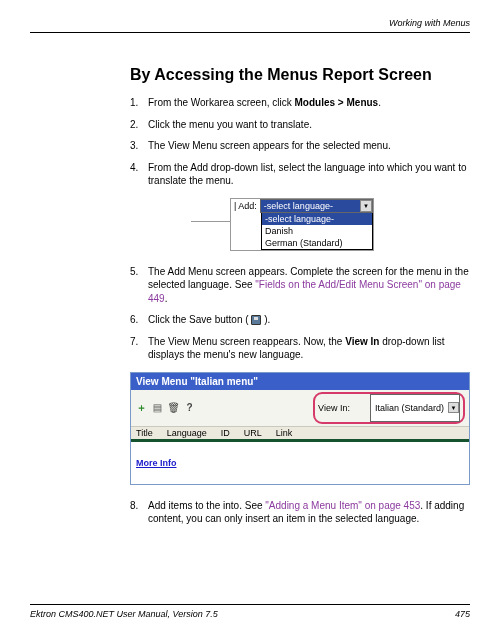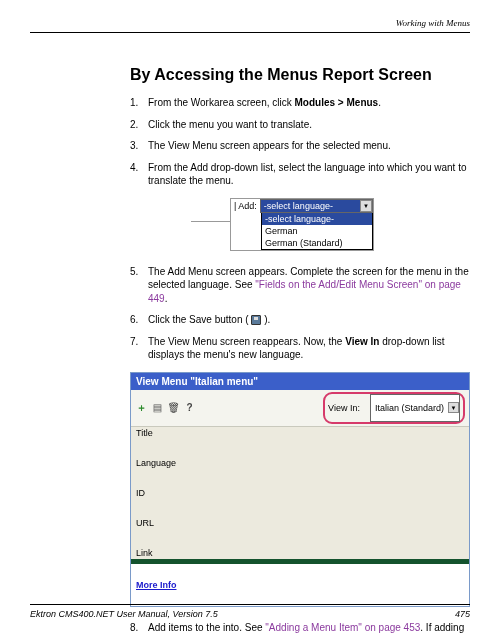--- a/index.html
+++ b/index.html
@@ -19,21 +19,20 @@
     left: 30px;
     right: 30px;
     border-top: 1px solid #000;
   }
   .header-text {
     position: absolute;
     top: 18px;
     right: 30px;
     font-style: italic;
     font-size: 9px;
-    font-family: Liberation Serif, serif;
   }
   .content {
     position: absolute;
     top: 48px;
     left: 130px;
     right: 30px;
   }
   .para { margin-bottom: 12px; line-height: 1.35; }
   .section-heading { font-weight: bold; margin-top: 18px; margin-bottom: 12px; font-size: 16px; }
   .ol-item {
@@ -143,21 +142,21 @@
   .icon-doc { color: #555; }
   .icon-trash { color: #333; }
   .icon-help { color: #444; font-weight: bold; }
   .fig2-spacer { flex: 1; }
   .fig2-viewin-wrap {
     display: flex;
     align-items: center;
     border: 2px solid #d63a6a;
     border-radius: 9px;
     padding: 0 3px;
-    gap: 10px;
+    gap: 20px;
     background: #f4f4ee;
   }
   .fig2-viewin-label { font-size: 9px; }
   .fig2-viewin-select {
     display: flex;
     align-items: center;
     border: 1px solid #666;
     background: #fff;
     height: 28px;
   }
@@ -165,24 +164,23 @@
   .fig2-viewin-arrow {
     width: 11px; height: 11px;
     background: #ddd; border: 1px solid #888;
     display: flex; align-items: center; justify-content: center;
     font-size: 6px;
   }
   .fig2-cols {
     display: flex;
     background: #eceade;
     padding: 1px 5px;
-    gap: 20px;
-    font-size: 9px;
-    border-bottom: 5px solid #14532d;
-    flex-direction: column;
+    gap: 14px;
+    font-size: 9px;
+    border-bottom: 3px solid #14532d;
   }
   .fig2-row {
     padding: 16px 5px;
     background: #fff;
   }
   .fig2-link {
     color: #1a1acc;
     font-weight: bold;
     text-decoration: underline;
     font-size: 9px;
@@ -261,21 +259,21 @@
     <div class="fig1-tail"></div>
     <div class="fig1-top">
       <span class="fig1-addlabel">| Add:</span>
       <div class="fig1-select">
         <div class="fig1-select-text">-select language-</div>
         <div class="fig1-select-arrow">▼</div>
       </div>
     </div>
     <div class="fig1-options">
       <div class="fig1-opt selected">-select language-</div>
-      <div class="fig1-opt">German</div>
+      <div class="fig1-opt">Danish</div>
       <div class="fig1-opt">German (Standard)</div>
     </div>
   </div>
 
   <div class="ol-item">
     <div class="ol-num">5.</div>
     <div class="ol-body">
       <span>The Add Menu screen appears. Complete the screen for the menu in the selected language. See </span><span class="link">"Fields on the Add/Edit Menu Screen" on page 449</span><span>.</span>
     </div>
   </div>

